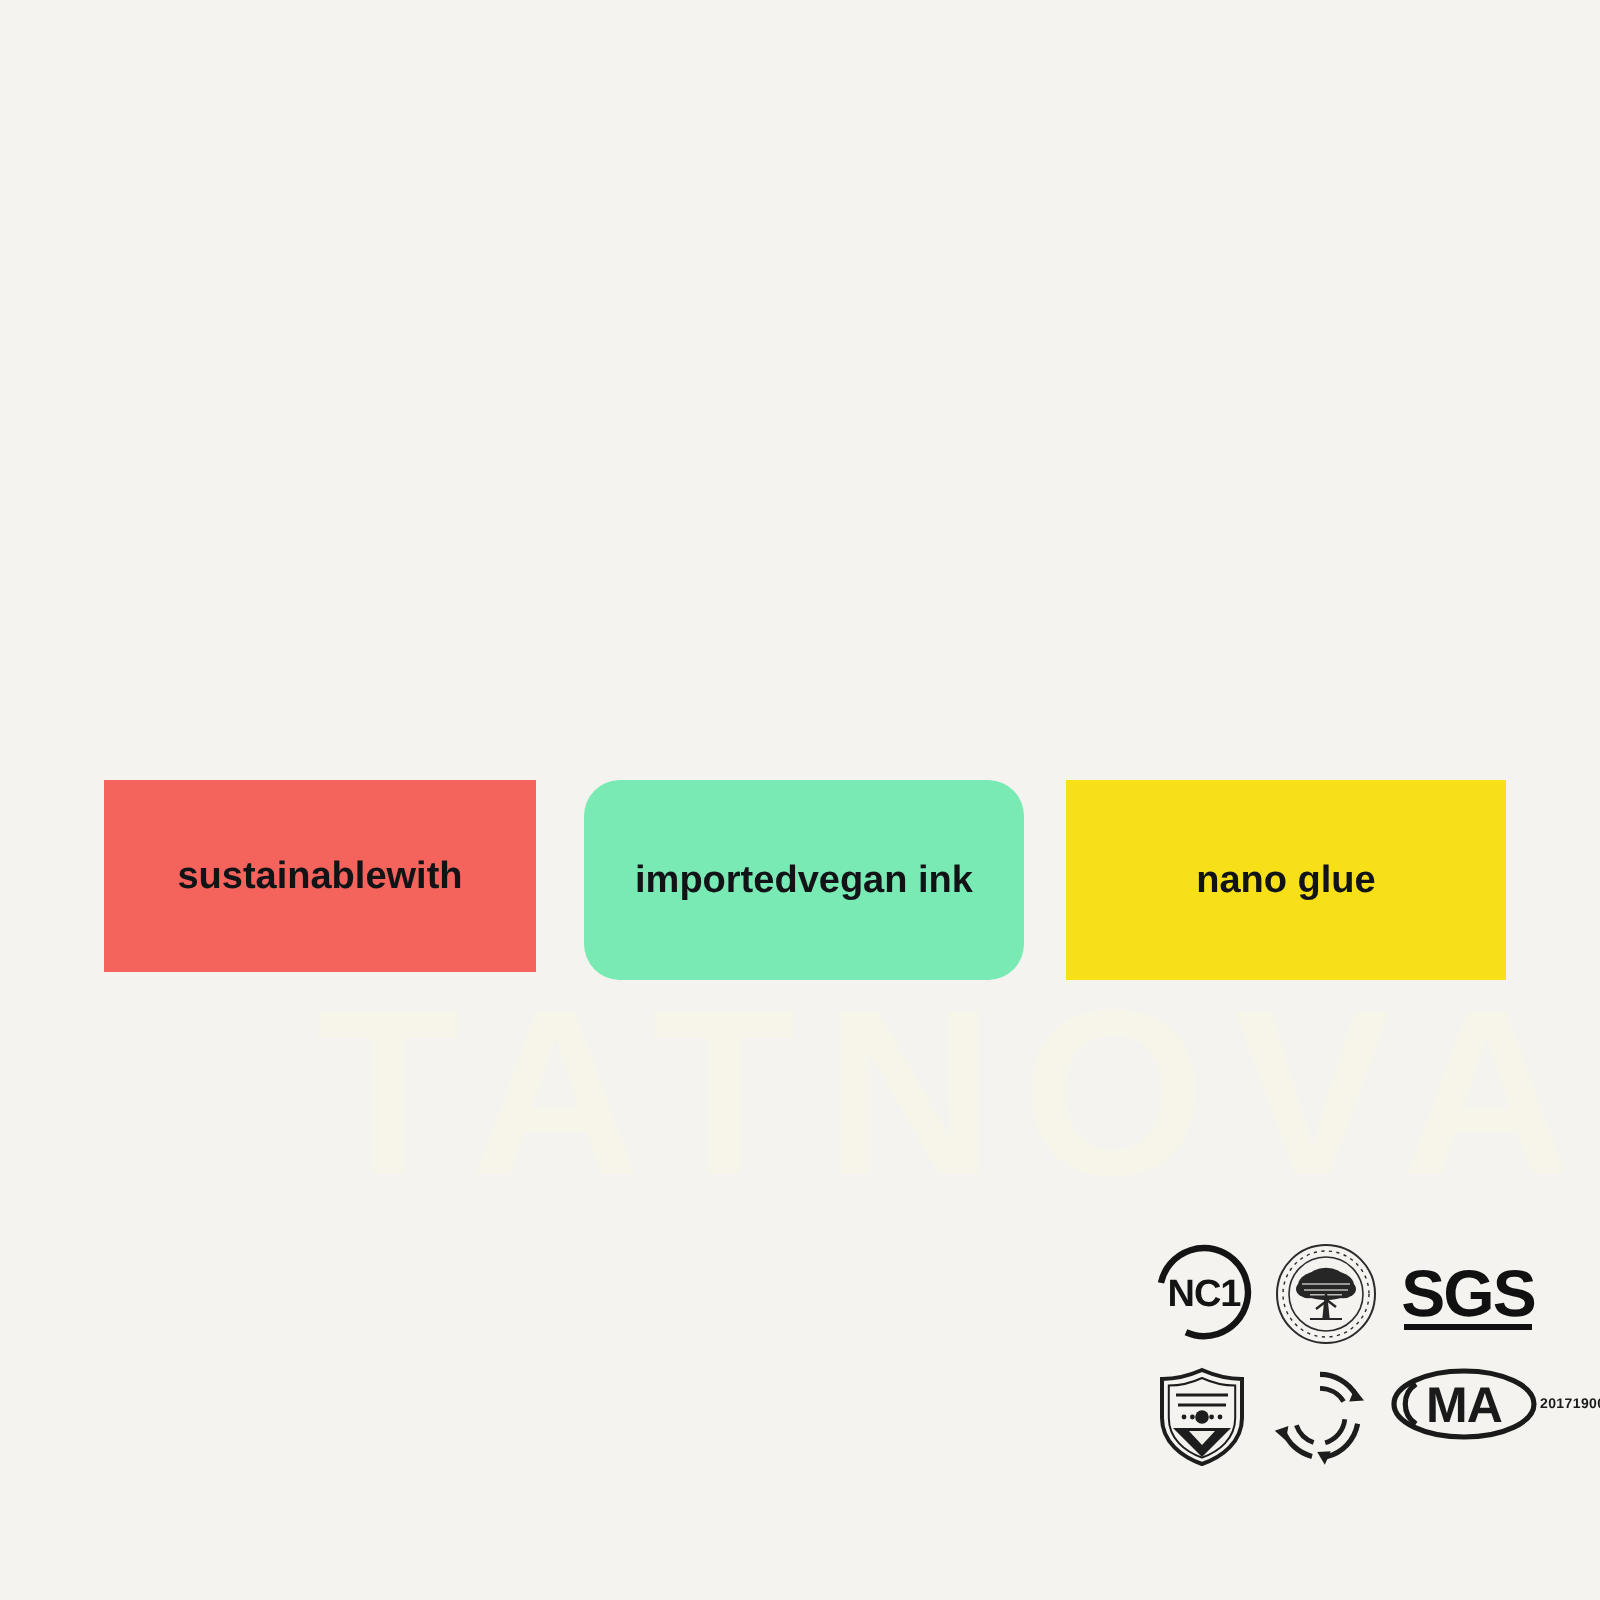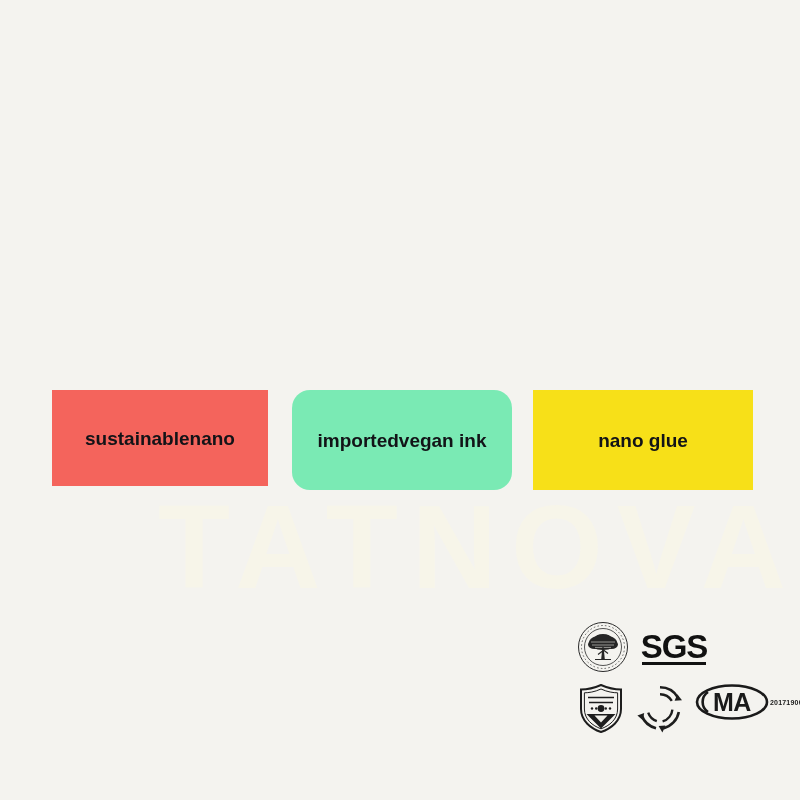--- a/index.html
+++ b/index.html
@@ -144,38 +144,44 @@
 <div class="page">
 
   <div class="watermark" style="color: rgb(247, 245, 233);">TATNOVA</div>
 
 
 
   <div class="chips">
 
     <div class="chip chip-0" id="chip0" style="background-color: rgb(244, 100, 92); color: rgb(18, 19, 23);">
       <span>sustainable</span>
-      <span>nano</span>
+      <span>with</span>
     </div>
 
     <div class="chip chip-1" id="chip1" style="background-color: rgb(122, 234, 180); color: rgb(18, 19, 23);">
       <span>imported</span>
       <span>vegan ink</span>
     </div>
 
     <div class="chip chip-2" id="chip2" style="background-color: rgb(247, 224, 24); color: rgb(18, 19, 23);">
       <span>nano glue</span>
     </div>
 
   </div>
 
   <div class="certs">
 
     <div class="cert-row">
 
+      <div class="cert">
+        <svg width="52" height="52" viewBox="0 0 52 52" aria-hidden="true">
+          <path d="M 26 4 A 22 22 0 1 1 25.9 4" fill="none" stroke="#141414" stroke-width="3.2" stroke-dasharray="108 30" transform="rotate(-78 26 26)"></path>
+          <text x="26" y="33" text-anchor="middle" font-family="Liberation Sans, sans-serif" font-size="19" font-weight="700" fill="#141414" letter-spacing="-0.5">NC1</text>
+        </svg>
+      </div>
 
       <div class="cert">
         <svg width="54" height="54" viewBox="0 0 54 54" aria-hidden="true">
           <circle cx="27" cy="27" r="24.5" fill="none" stroke="#2b2b2b" stroke-width="1"></circle>
           <circle cx="27" cy="27" r="21.5" fill="none" stroke="#2b2b2b" stroke-width="0.7" stroke-dasharray="1.6 2.2"></circle>
           <circle cx="27" cy="27" r="18.5" fill="none" stroke="#2b2b2b" stroke-width="0.8"></circle>
 
           <ellipse cx="27" cy="22.5" rx="14" ry="7.6" fill="#262626"></ellipse>
           <ellipse cx="18.5" cy="24.5" rx="6.5" ry="4.6" fill="#262626"></ellipse>
           <ellipse cx="35.5" cy="24.5" rx="6.5" ry="4.6" fill="#262626"></ellipse>

